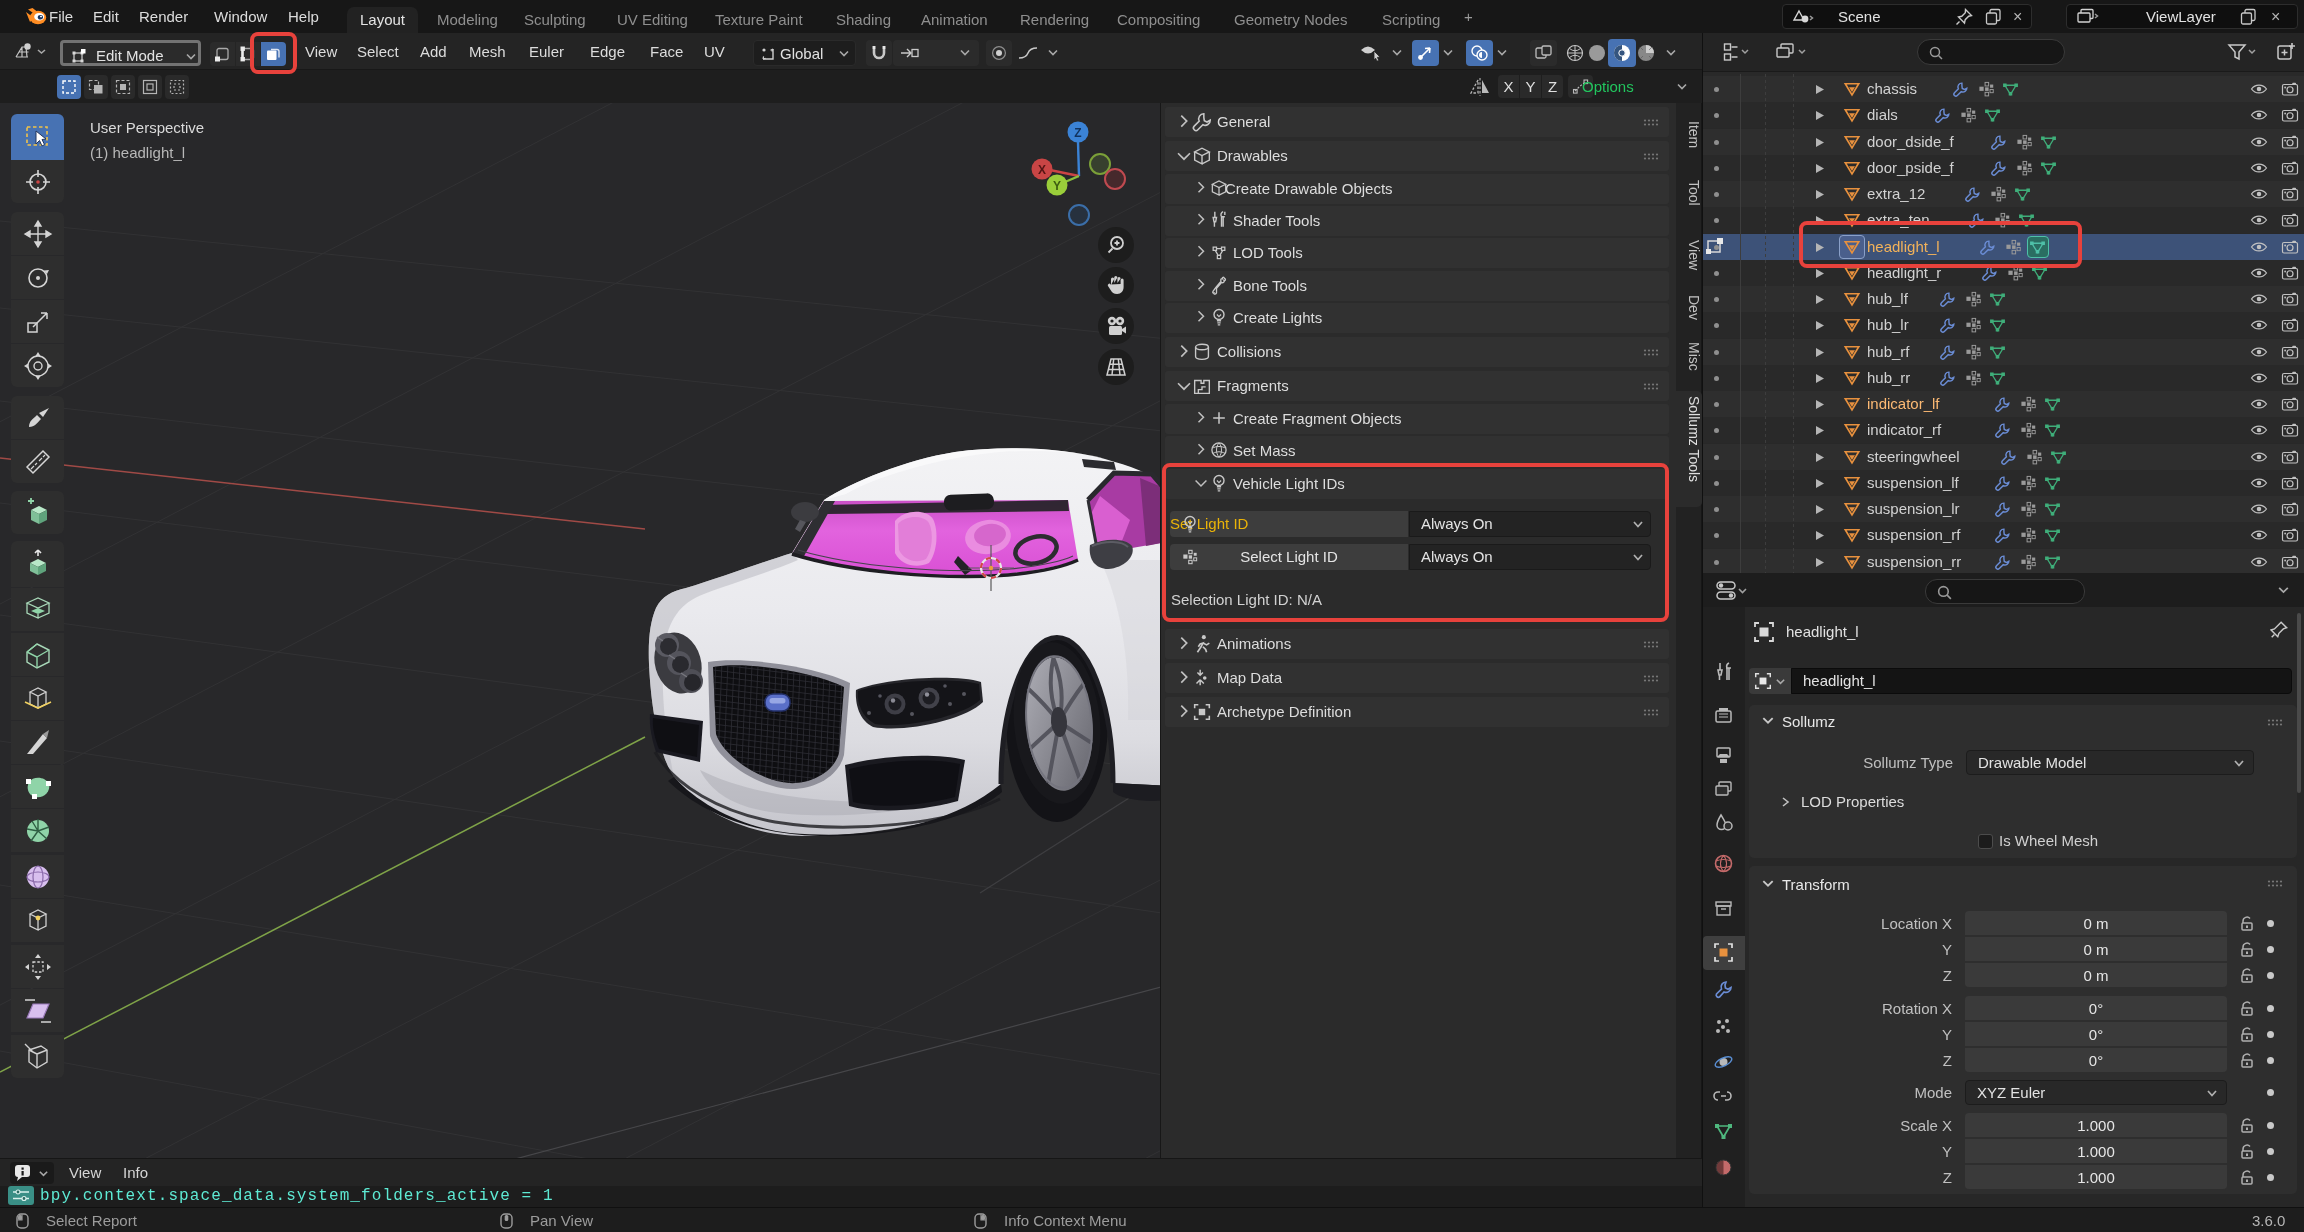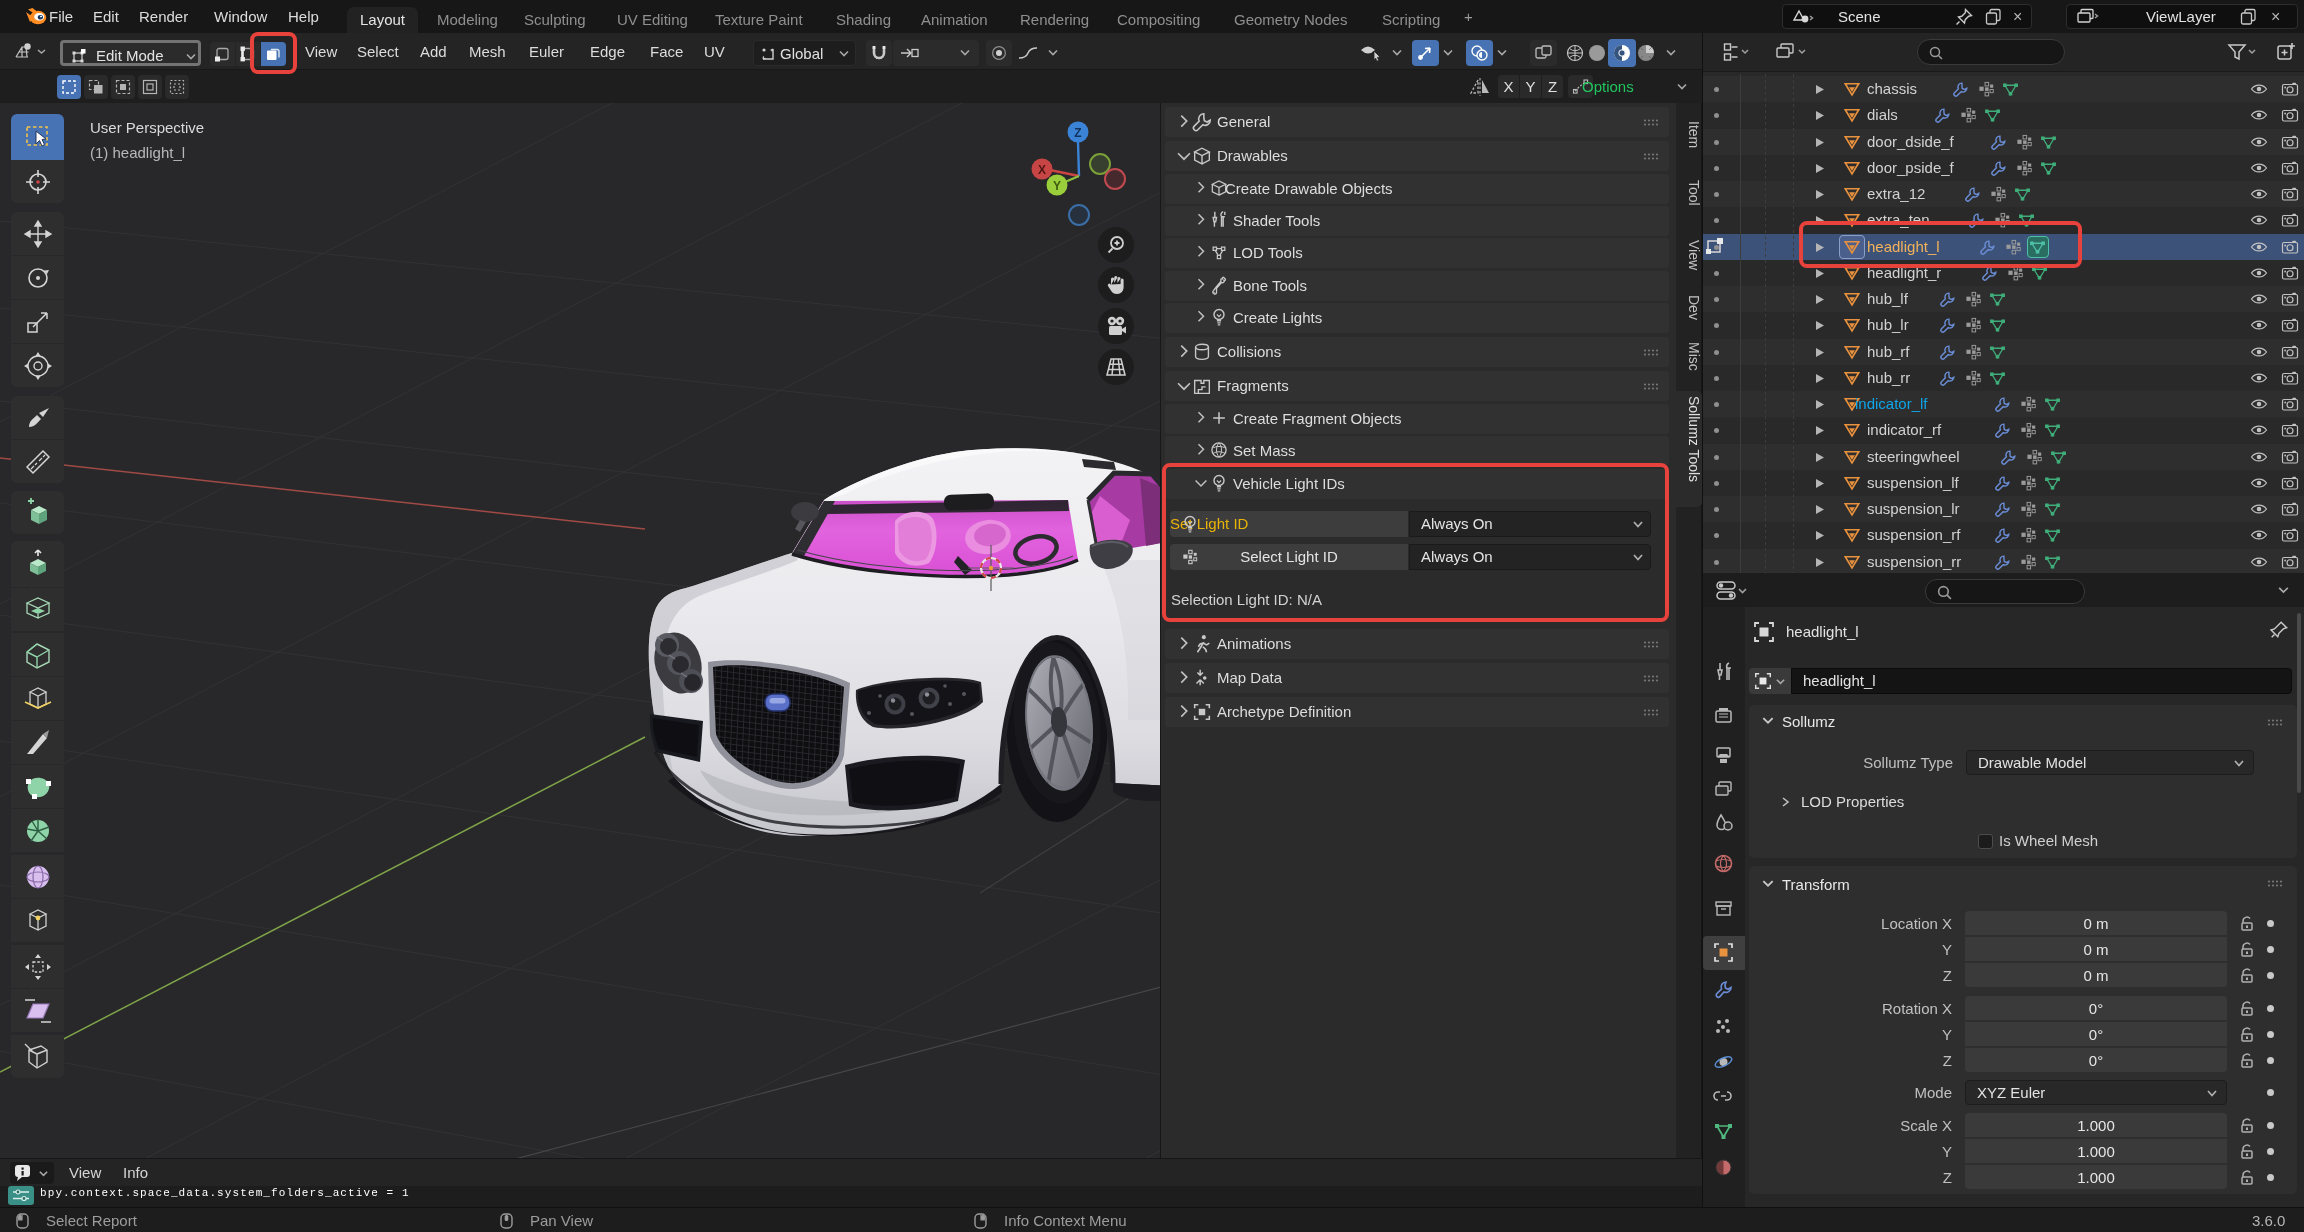--- a/index.html
+++ b/index.html
@@ -1378,21 +1378,21 @@
       </div>
     <div class="orow" style="top:358.00px;background:#2e2e2e">
         <div class="abs" style="left:11px;top:11px;width:5px;height:5px;border-radius:50%;background:#8f8f8f"></div>
         <svg class="oic" style="left:112px;top:8px;width:10px;height:11px" viewBox="0 0 10 11">
           <path d="M1 1 L9 5.5 L1 10 Z" fill="#b5b5b5"></path>
         </svg>
         <svg class="oic" style="left:140px;top:4px;width:18px;height:18px" viewBox="0 0 24 24">
           <path d="M3 5 L21 5 L12 20 Z" fill="none" stroke="#e8913e" stroke-width="2.2"></path>
           <path d="M8 9.5 L16 9.5 L12 16 Z" fill="#e8913e"></path>
         </svg>
-        <span class="nm" style="left:152px;color:#0ea5e9">indicator_lf</span>
+        <span class="nm" style="left:164px;color:#fdba74">indicator_lf</span>
         <svg class="oic" style="left:291px;top:5px;width:17px;height:17px" viewBox="0 0 24 24">
           <path d="M14 3 a5.5 5.5 0 0 0 -5 8 L3.5 16.5 a2.4 2.4 0 0 0 4 4 L13 15 a5.5 5.5 0 0 0 8 -5 l-3.5 2 l-3 -1.5 l-0.5 -3.5 Z" fill="none" stroke="#6a8cd4" stroke-width="2"></path>
         </svg>
         <svg class="oic" style="left:317px;top:5px;width:17px;height:17px" viewBox="0 0 24 24">
           <rect x="2" y="8" width="6" height="6" fill="#9a9a9a"></rect>
           <rect x="10" y="2" width="5" height="5" fill="none" stroke="#9a9a9a" stroke-width="1.4"></rect>
           <rect x="10" y="9" width="5" height="5" fill="#9a9a9a"></rect>
           <rect x="10" y="16" width="5" height="5" fill="none" stroke="#9a9a9a" stroke-width="1.4"></rect>
           <rect x="17" y="5" width="4.5" height="4.5" fill="#9a9a9a"></rect>
           <rect x="17" y="12" width="4.5" height="4.5" fill="none" stroke="#9a9a9a" stroke-width="1.3"></rect>
@@ -1927,21 +1927,21 @@
       <span class="abs" style="left:123px;top:0;line-height:28px;color:#d5d5d5">Info</span>
     </div>
     <div class="abs" style="left:0;top:28px;width:1702px;height:21px;background:#1d1d1d">
       <div class="abs" style="left:8px;top:0px;width:26px;height:19px;background:#3a8f86;border-radius:3px">
         <svg class="icon" style="left:4px;top:3px" width="18" height="13" viewBox="0 0 18 13">
           <path d="M1 3 h16 M1 9.5 h16" stroke="#d8f0ec" stroke-width="1.6"></path>
           <circle cx="6" cy="3" r="2" fill="#2a6a62" stroke="#d8f0ec" stroke-width="1.2"></circle>
           <circle cx="12" cy="9.5" r="2" fill="#2a6a62" stroke="#d8f0ec" stroke-width="1.2"></circle>
         </svg>
       </div>
-      <span class="abs" style="left:40px;top:1px;font-family:'Liberation Mono',monospace;font-size:11px;color:#ffffff;letter-spacing:1.1px">bpy.context.space_data.system_folders_active = 1</span>
+      <span class="abs" style="left:40px;top:1px;font-family:'Liberation Mono',monospace;font-size:16px;color:#5eead4;letter-spacing:1.1px">bpy.context.space_data.system_folders_active = 1</span>
     </div>
   </div>
   <div id="status" class="abs">
     <svg class="icon" style="left:16px;top:5px" width="13" height="16" viewBox="0 0 13 16">
       <rect x="1" y="1" width="11" height="14" rx="4" fill="none" stroke="#9c9c9c" stroke-width="1.4"></rect>
       <path d="M1.5 7 h4.5 V1.5" stroke="#9c9c9c" stroke-width="1.2" fill="none"></path>
       <rect x="2" y="2" width="4" height="5" rx="1.5" fill="#9c9c9c"></rect>
     </svg>
     <span class="abs" style="left:46px;top:0;line-height:25px">Select Report</span>
     <svg class="icon" style="left:500px;top:5px" width="13" height="16" viewBox="0 0 13 16">

